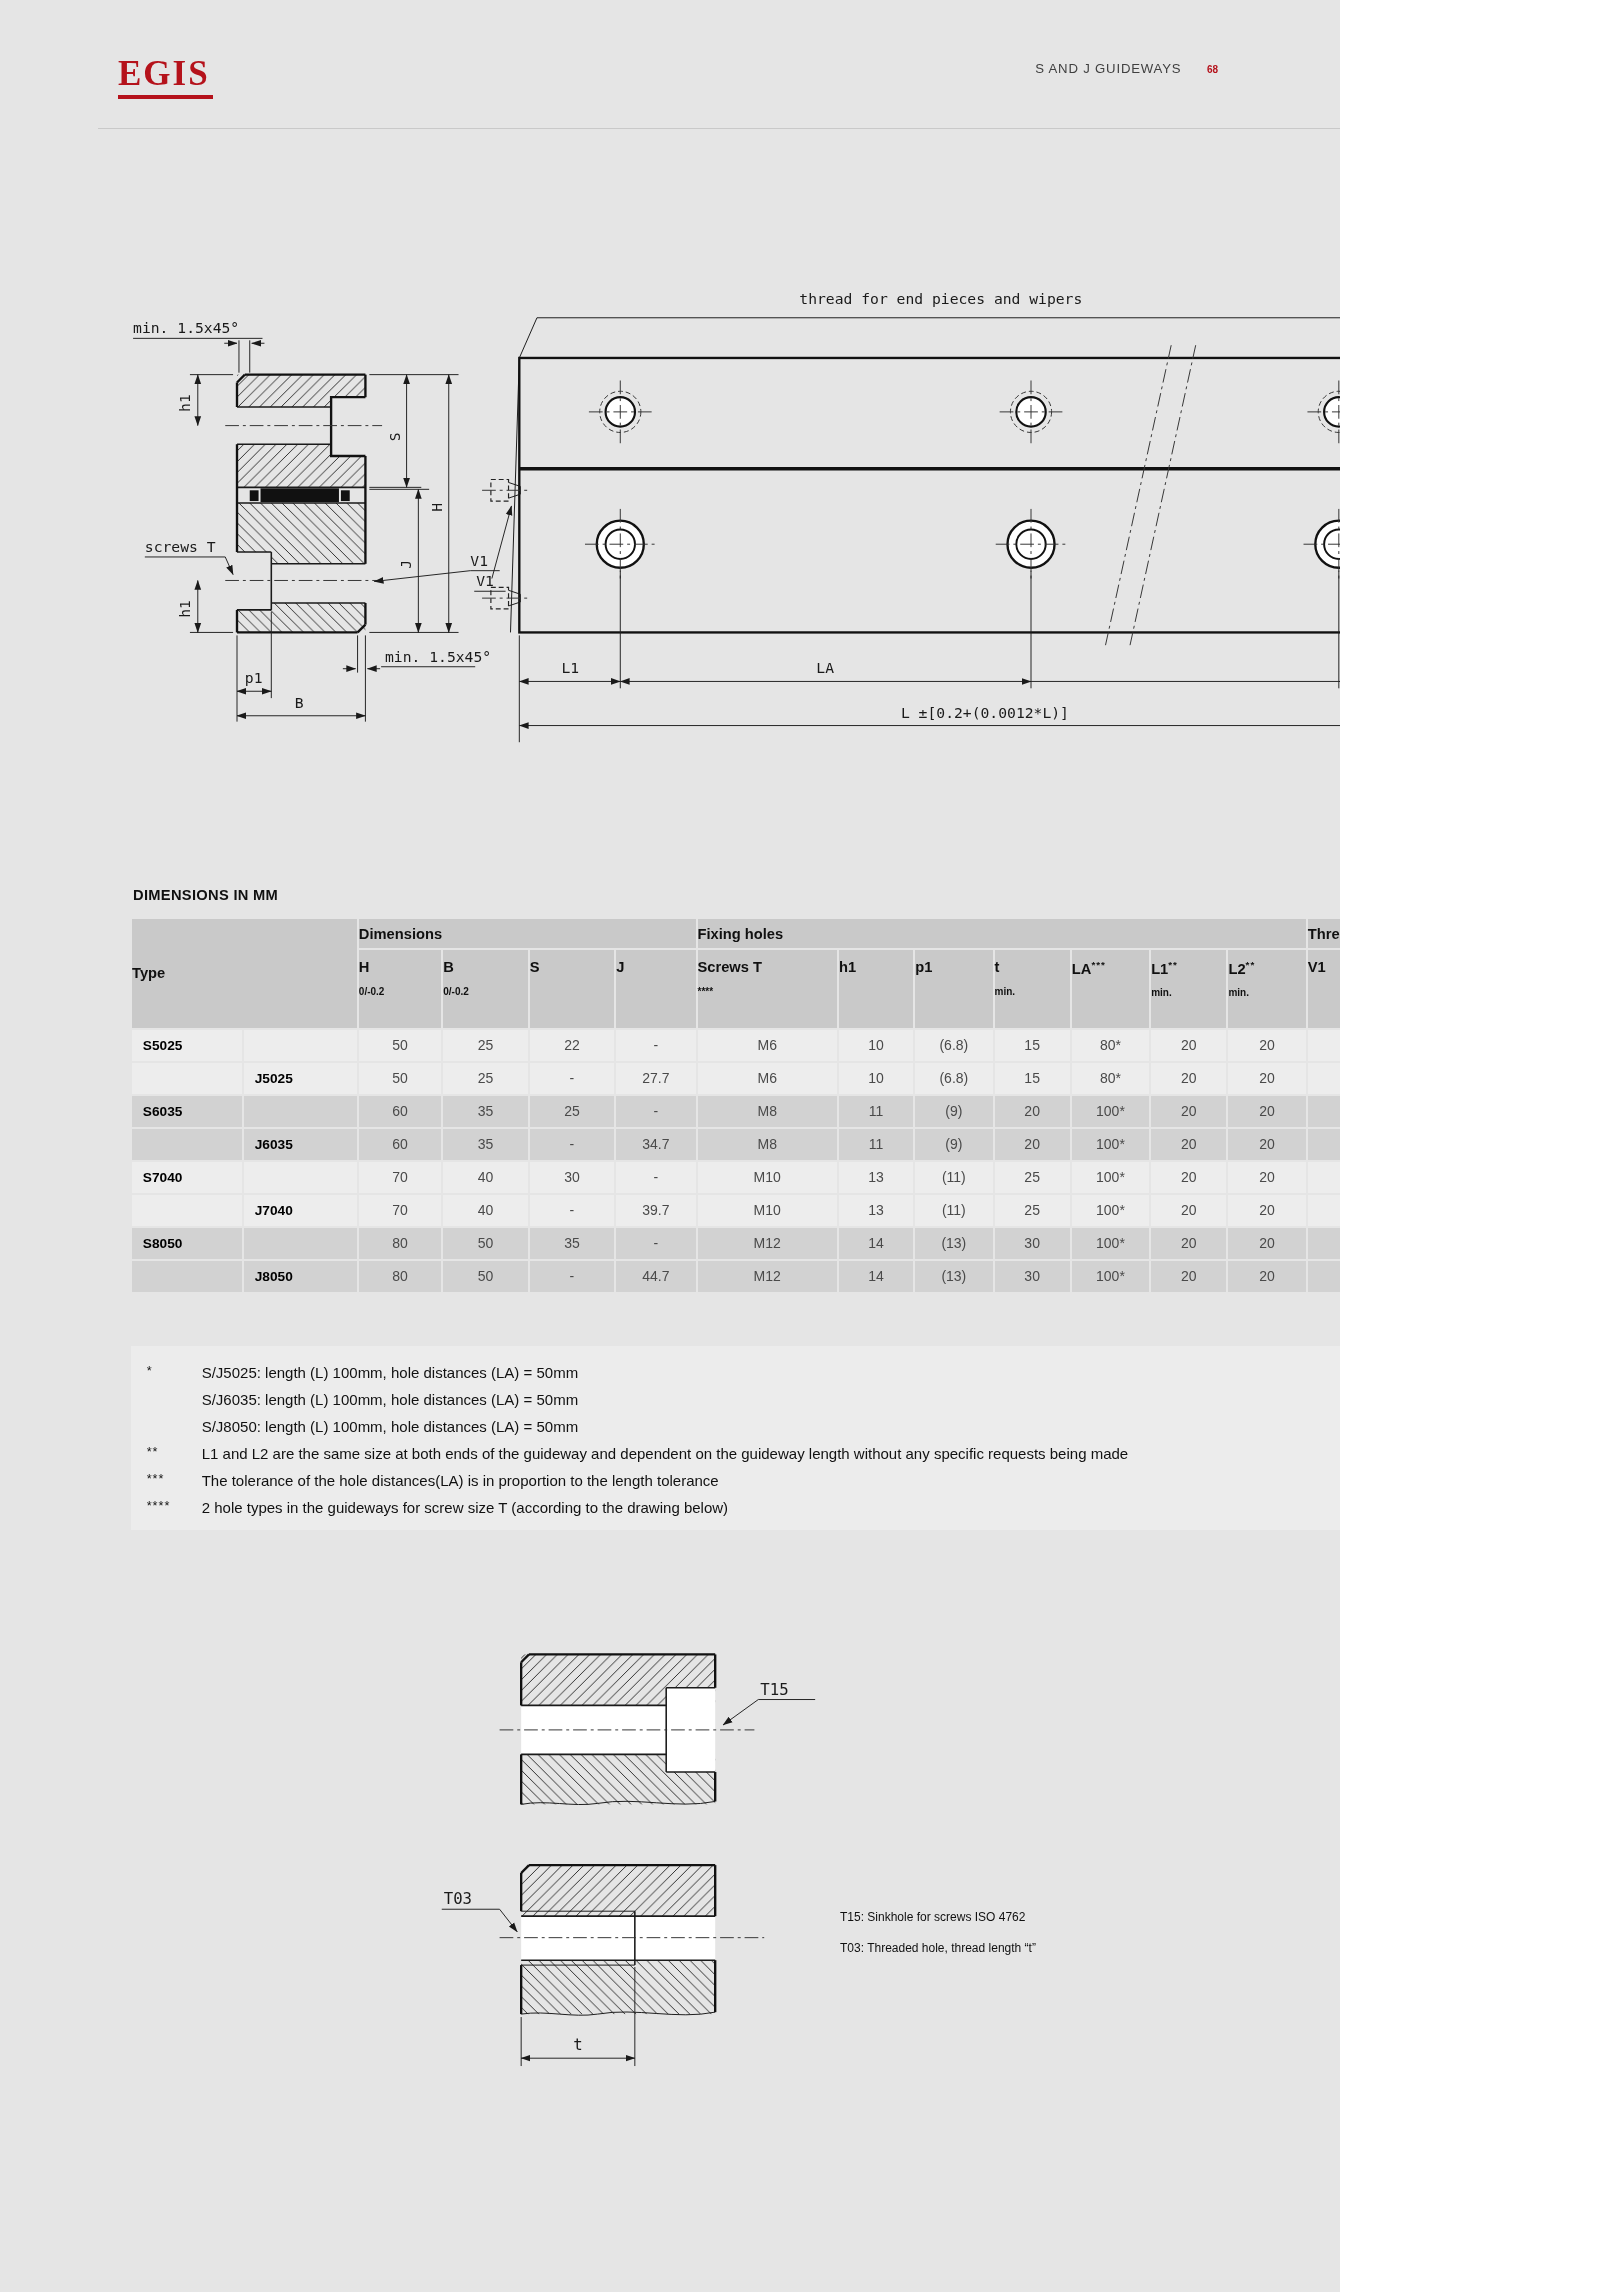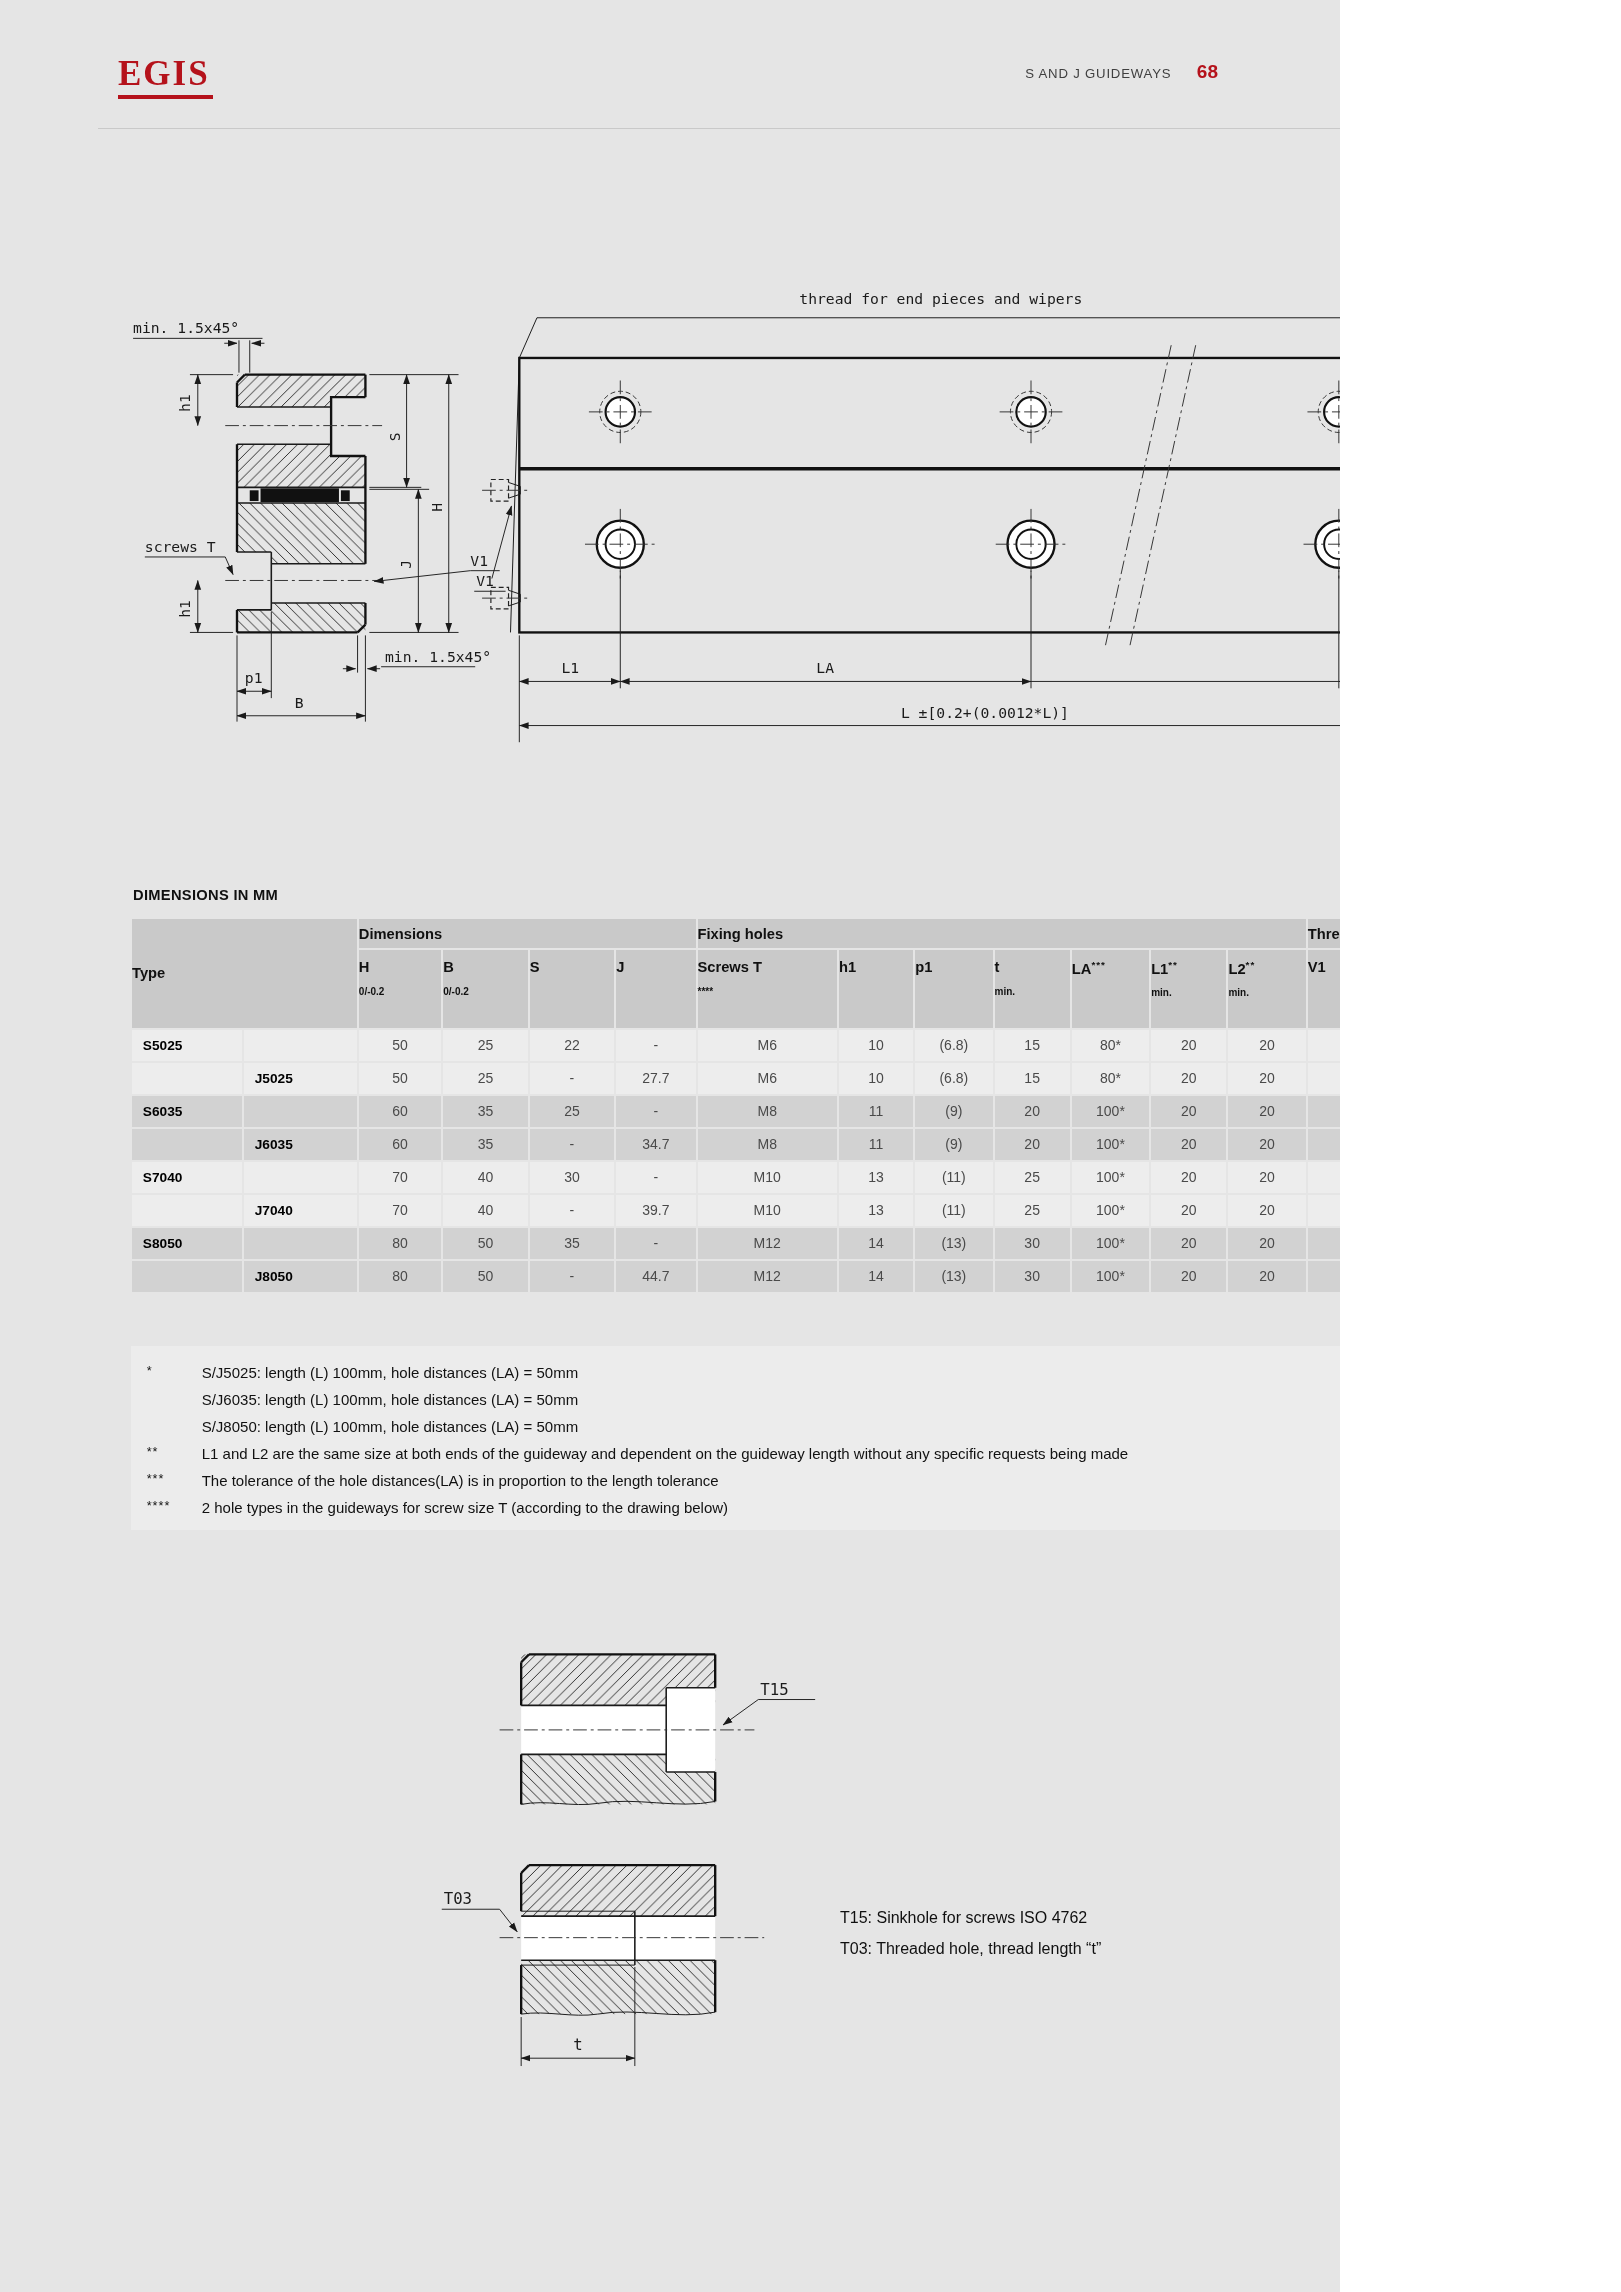--- a/index.html
+++ b/index.html
@@ -6,21 +6,21 @@
   #page{position:relative;width:1340px;height:2293px;background:#e5e5e5;
         font-family:"Liberation Sans",sans-serif;color:#111;overflow:hidden;}
 
   
   .logo{position:absolute;left:118px;top:54px;color:#b5121b;
         font-family:"Liberation Serif",serif;font-weight:bold;font-size:35px;
         letter-spacing:2px;border-bottom:4.9px solid #b5121b;padding:0 2.9px 1px 0;
         font-stretch:condensed;}
   .hdr-right{position:absolute;top:61px;right:122px;display:flex;align-items:baseline;gap:25.5px;}
   .hdr-section{font-size:13.2px;letter-spacing:0.8px;color:#3f3f3f;}
-  .hdr-page{font-size:19px;font-weight:bold;color:#b5121b;}
+  .hdr-page{font-size:10px;font-weight:bold;color:#b5121b;}
   .hdr-rule{position:absolute;left:98px;top:128px;width:1423px;height:1px;background:#c9c9c9;}
 
   
   svg text{font-family:"DejaVu Sans Mono",monospace;fill:#1a1a1a;}
   .cad15{font-size:15px;}
   .cad16{font-size:16px;}
   .thin{stroke:#1a1a1a;stroke-width:1;fill:none;}
   .mid{stroke:#1a1a1a;stroke-width:1.6;fill:none;}
   .thick{stroke:#111;stroke-width:2.4;fill:none;}
   .xthick{stroke:#111;stroke-width:3.4;fill:none;}
@@ -47,21 +47,21 @@
       text-align:left;padding-left:10.8px;font-weight:bold;color:#000;font-size:13.7px;}
 
   
   .fnbox{position:absolute;left:131px;top:1346px;width:1356px;background:#ececec;
          padding:12.7px 0 9.8px 15.7px;box-sizing:border-box;}
   .fn-row{display:flex;line-height:27px;}
   .fn-marker{width:55px;flex:0 0 55px;font-size:12.7px;letter-spacing:1px;position:relative;top:-1px;color:#111;}
   .fn-text{font-size:15px;color:#111;}
 
   
-  .holetext{position:absolute;left:840px;top:1902px;font-size:16px;color:#101010;line-height:31px;}
+  .holetext{position:absolute;left:840px;top:1902px;font-size:12px;color:#101010;line-height:31px;}
 </style>
 </head>
 <body>
 
 <div id="page">
 
   <div class="logo">EGIS</div>
   <div class="hdr-right">
     <span class="hdr-section">S AND J GUIDEWAYS</span>
     <span class="hdr-page">68</span>

